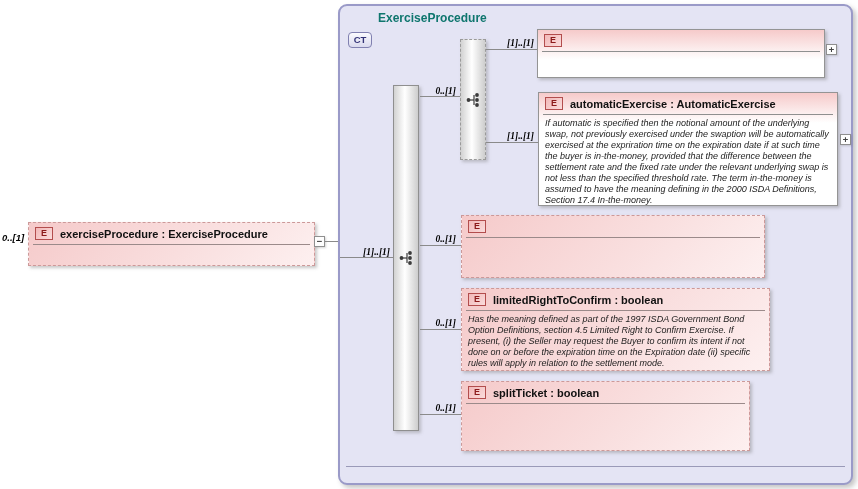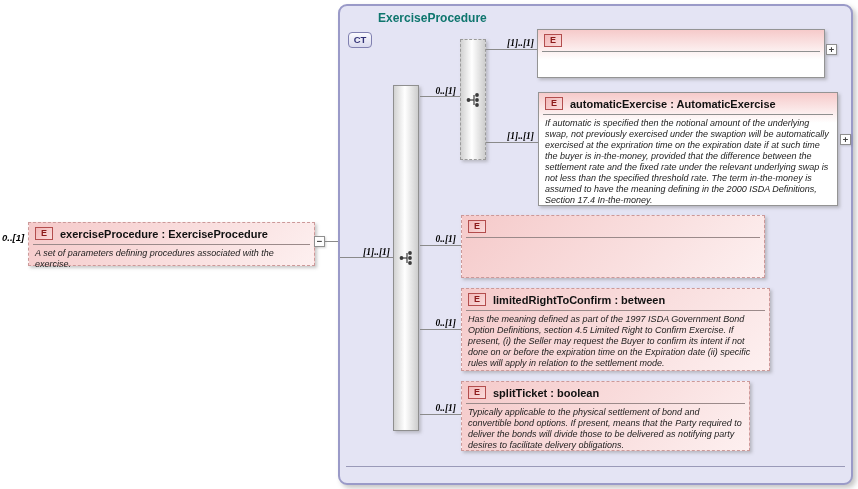--- a/index.html
+++ b/index.html
@@ -43,21 +43,20 @@
 <div class="canvas">
 
   <span class="lbl" style="left:2px;top:232px;">0..[1]</span>
 
   <div class="ebox dashed" style="left:28px;top:222px;width:287px;height:44px;">
     <div class="ehead">
       <span class="ebadge">E</span>
       <span class="etitle">exerciseProcedure : ExerciseProcedure</span>
     </div>
     <div class="esep"></div>
-    <div class="eanno">A set of parameters defining procedures associated with the exercise.</div>
   </div>
 
   <div class="hline" style="left:315px;top:241px;width:25px;"></div>
   <div class="toggle" style="left:314px;top:236px;">−</div>
 
   <div class="ct">
     <span class="ct-badge">CT</span>
     <span class="ct-title">ExerciseProcedure</span>
     <div class="ct-footline"></div>
   </div>
@@ -123,31 +122,30 @@
     </div>
     <div class="esep"></div>
   </div>
 
   <div class="hline" style="left:420px;top:329px;width:41px;"></div>
   <span class="lbl r" style="left:420px;top:318px;width:36px;">0..[1]</span>
 
   <div class="ebox dashed" style="left:461px;top:288px;width:309px;height:83px;">
     <div class="ehead">
       <span class="ebadge">E</span>
-      <span class="etitle">limitedRightToConfirm : between</span>
+      <span class="etitle">limitedRightToConfirm : boolean</span>
     </div>
     <div class="esep"></div>
     <div class="eanno">Has the meaning defined as part of the 1997 ISDA Government Bond Option Definitions, section 4.5 Limited Right to Confirm Exercise. If present, (i) the Seller may request the Buyer to confirm its intent if not done on or before the expiration time on the Expiration date (ii) specific rules will apply in relation to the settlement mode.</div>
   </div>
 
   <div class="hline" style="left:420px;top:414px;width:41px;"></div>
   <span class="lbl r" style="left:420px;top:403px;width:36px;">0..[1]</span>
 
   <div class="ebox dashed" style="left:461px;top:381px;width:289px;height:70px;">
     <div class="ehead">
       <span class="ebadge">E</span>
       <span class="etitle">splitTicket : boolean</span>
     </div>
     <div class="esep"></div>
-    <div class="eanno">Typically applicable to the physical settlement of bond and convertible bond options. If present, means that the Party required to deliver the bonds will divide those to be delivered as notifying party desires to facilitate delivery obligations.</div>
   </div>
 
 </div>
 
 </body></html>

